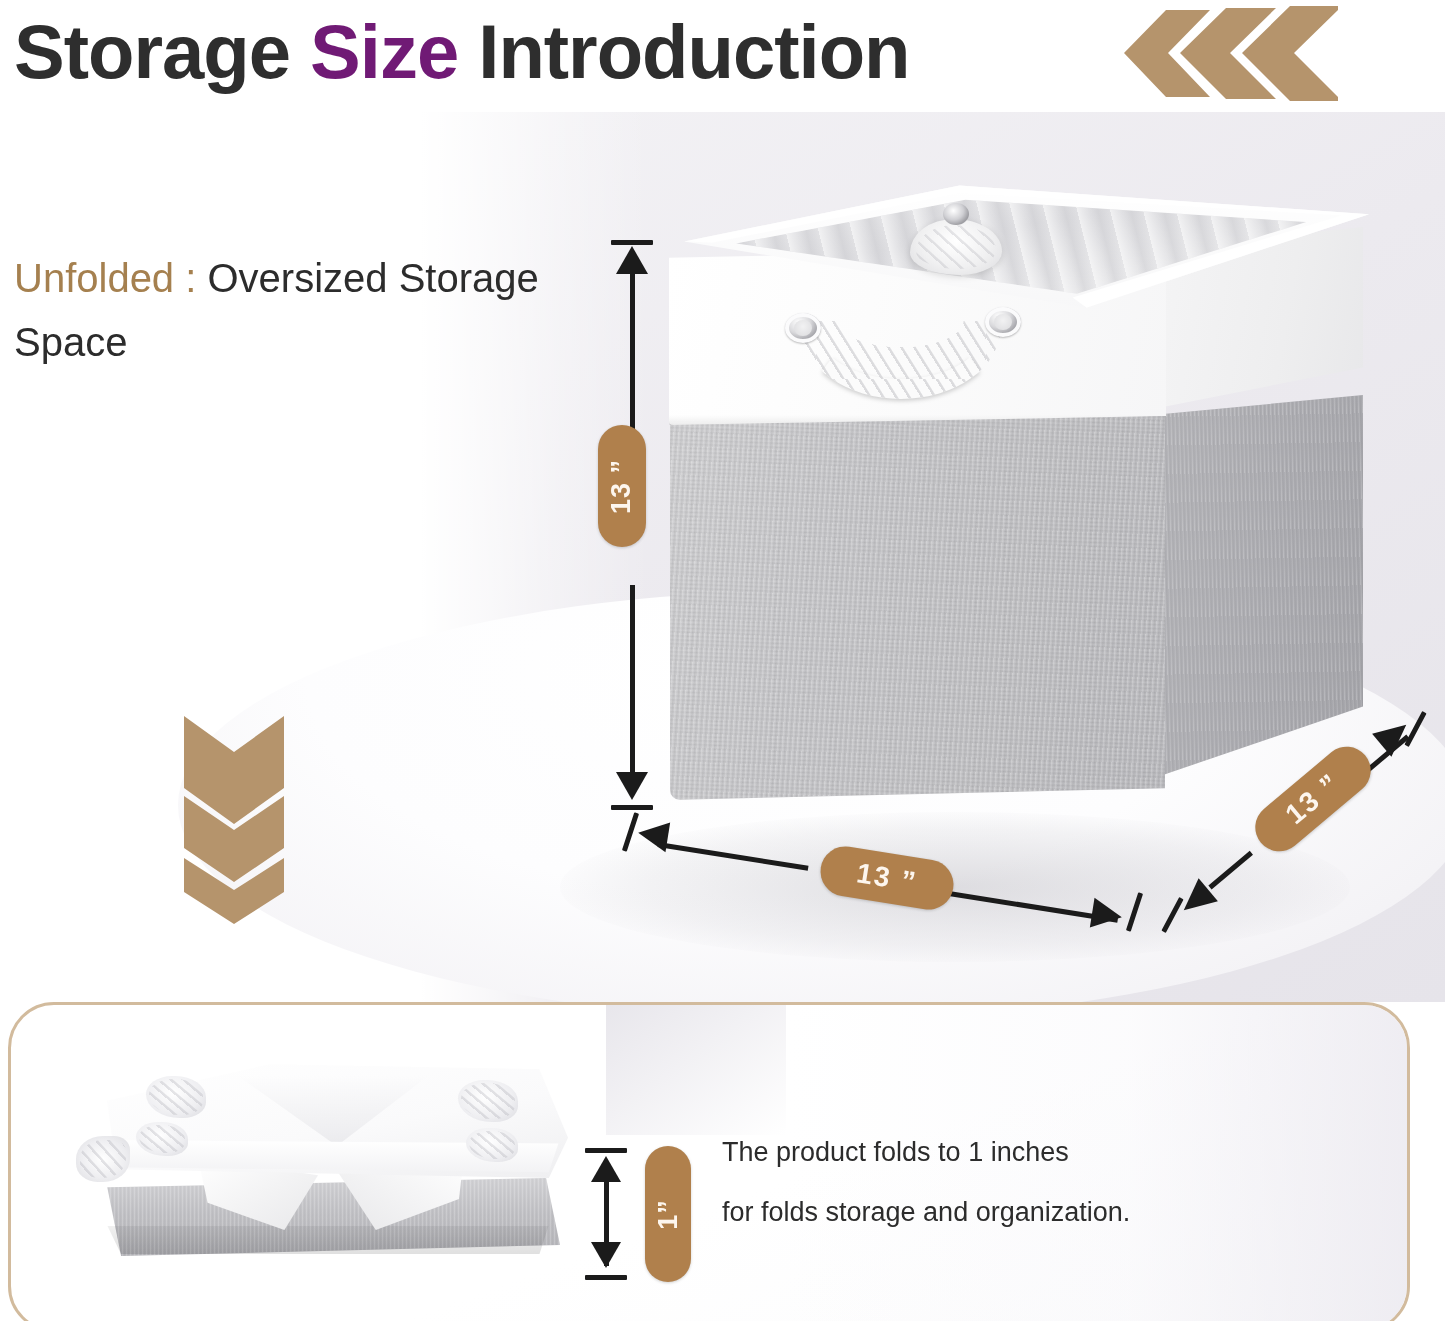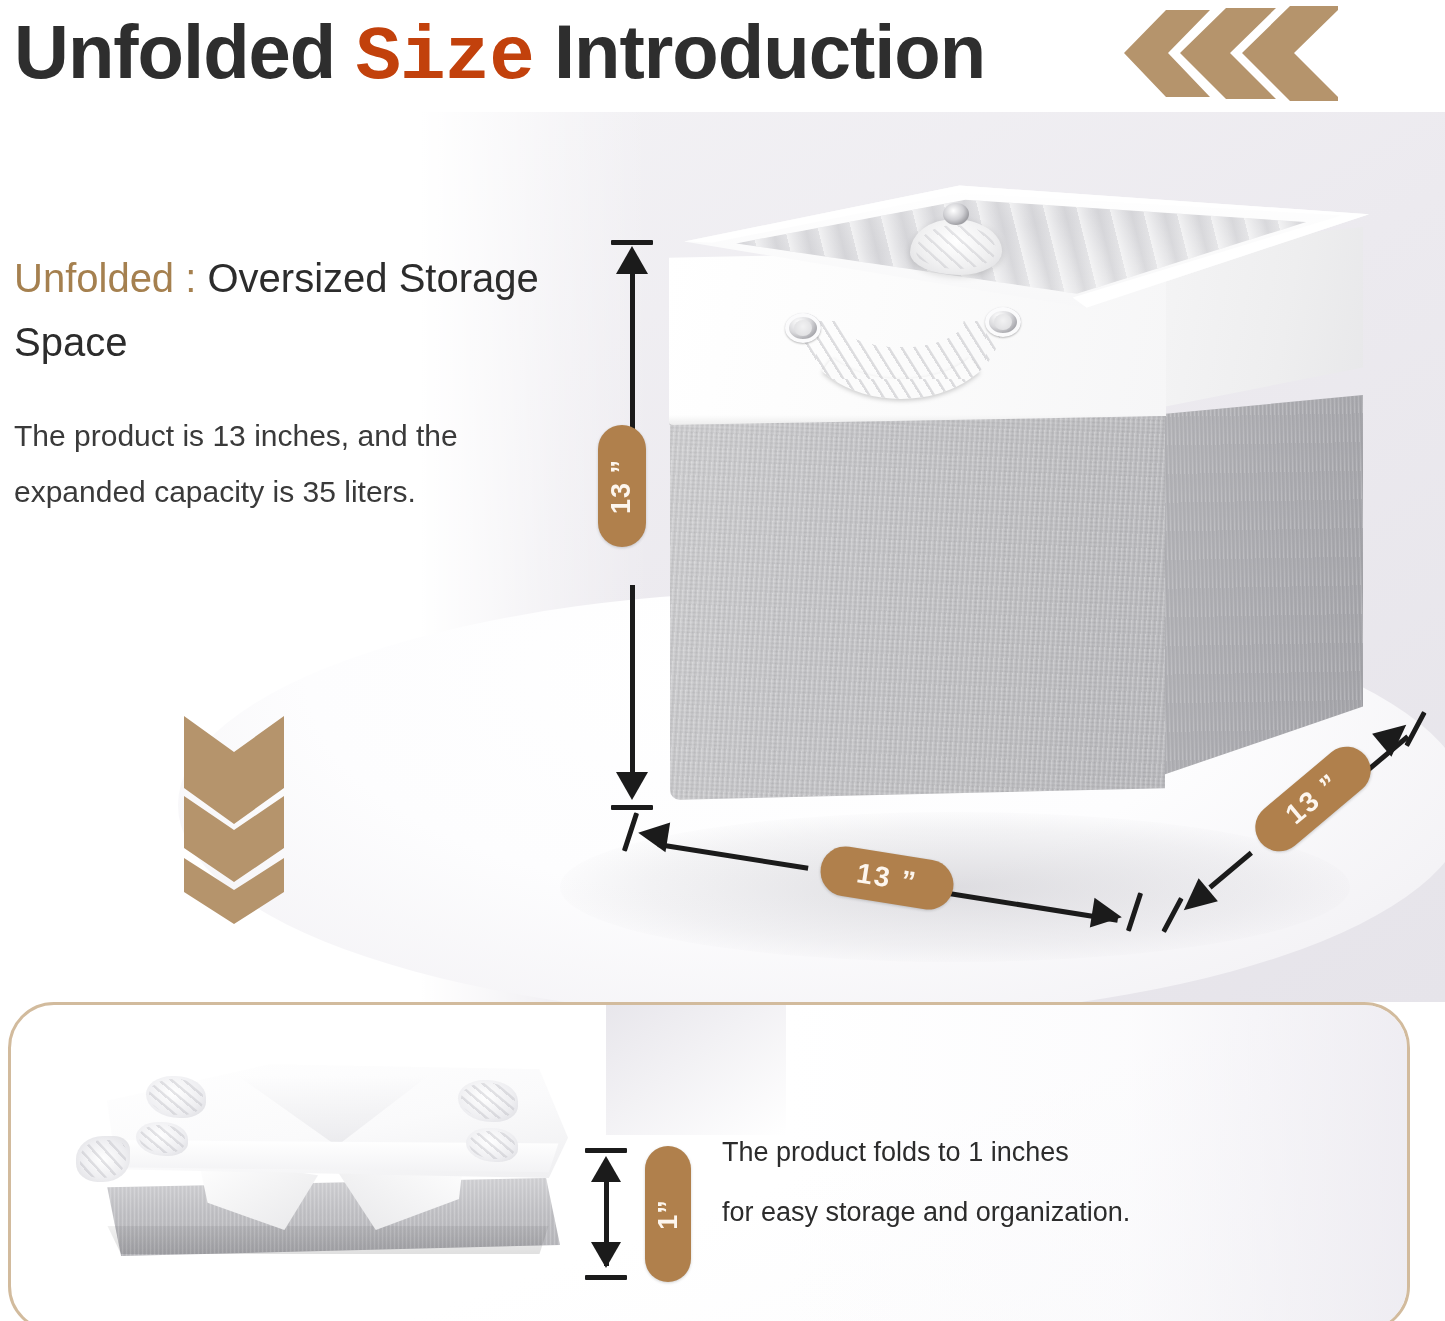--- a/index.html
+++ b/index.html
@@ -11,21 +11,21 @@
   }
   .page { position: relative; width: 1445px; height: 1321px; background:#ffffff; }
 
   
   .header { position: absolute; left: 0; top: 0; width: 1445px; height: 108px; }
   .header-title {
     position: absolute; left: 14px; top: 2px;
     font-size: 76px; font-weight: 700; letter-spacing: -1px;
     color: #2e2e2e; white-space: nowrap; line-height: 100px;
   }
-  .header-title .accent { color: #c2410c; font-family: Liberation Mono, monospace; }
+  .header-title .accent { color: #701a75; }
   .header-chevrons { position: absolute; left: 1118px; top: 6px; width: 220px; height: 95px; }
 
   
   .scene { position: absolute; left: 0px; top: 112px; width: 1445px; height: 890px; overflow: hidden; }
   .scene-bg {
     position: absolute; left: 420px; top: 0px; width: 1025px; height: 890px;
     background: linear-gradient(150deg,#f3f2f5 0%, #eceaef 45%, #e6e4ea 100%);
   }
   .scene-bg-left-fade {
     position: absolute; left: 420px; top: 0; width: 230px; height: 890px;
@@ -391,21 +391,21 @@
   .copy-folded { position: absolute; left: 722px; top: 1120px; width: 660px; }
   .folded-heading { font-size: 36px; line-height: 52px; color: #a5804f; font-weight: 500; }
   .folded-body { font-size: 27px; line-height: 56px; color: #2c2c2c; font-weight: 400; margin-top: 4px; }
 </style>
 </head>
 <body>
 
 <div class="page">
 
   <div class="header">
-    <div class="header-title"><span>Unfolded </span><span class="accent">Size</span><span> Introduction</span></div>
+    <div class="header-title"><span>Storage </span><span class="accent">Size</span><span> Introduction</span></div>
     <div class="header-chevrons">
       <svg width="220" height="95" viewBox="0 0 220 95">
         <path d="M48 4 L92 4 L50 47 L92 91 L48 91 L6 47 Z" fill="#b5946c"></path>
         <path d="M108 2 L158 2 L112 47 L158 93 L108 93 L62 47 Z" fill="#b5946c"></path>
         <path d="M172 0 L224 0 L176 47 L224 95 L172 95 L124 47 Z" fill="#b5946c"></path>
       </svg>
     </div>
   </div>
 
   <div class="scene">
@@ -467,21 +467,20 @@
     <div class="lineB"></div>
     <div class="arrB"></div>
     <div class="tickB"></div>
   </div>
   <div class="pill pill-d">
     <span>13 ”</span>
   </div>
 
   <div class="copy-unfolded">
     <div class="copy-heading"><span class="accent">Unfolded :</span><span> Oversized Storage Space</span></div>
-    <div class="copy-body">The product is 13 inches, and the expanded capacity is 35 liters.</div>
   </div>
 
   <div class="side-chevrons">
     <svg width="104" height="212" viewBox="0 0 104 212">
       <path d="M2 4 L52 40 L102 4 L102 76 L52 112 L2 76 Z" fill="#b5946c"></path>
       <path d="M2 84 L52 118 L102 84 L102 136 L52 170 L2 136 Z" fill="#b5946c"></path>
       <path d="M2 146 L52 178 L102 146 L102 180 L52 212 L2 180 Z" fill="#b5946c"></path>
     </svg>
   </div>
 
@@ -511,16 +510,16 @@
     <div class="line"></div>
     <div class="arr-dn"></div>
     <div class="tick tick-bot"></div>
   </div>
   <div class="pill pill-f">
     <span>1”</span>
   </div>
 
   <div class="copy-folded">
     <div class="folded-body">The product folds to 1 inches</div>
-    <div class="folded-body">for easy storage and organization.</div>
+    <div class="folded-body">for folds storage and organization.</div>
   </div>
 
 </div>
 
 </body></html>

